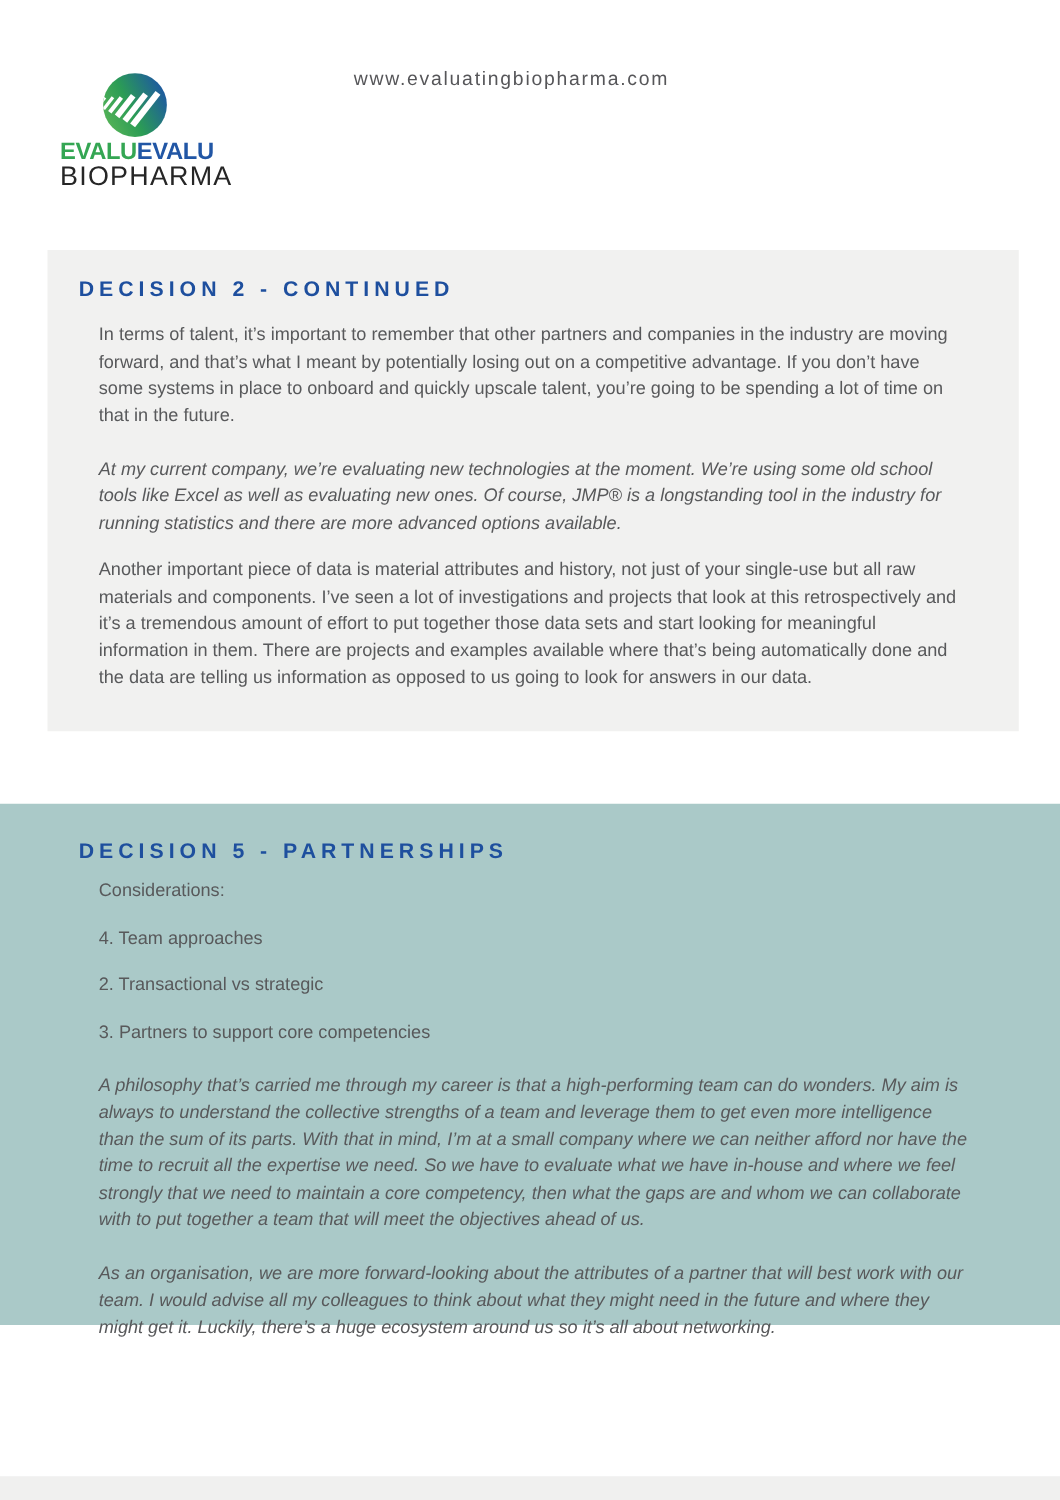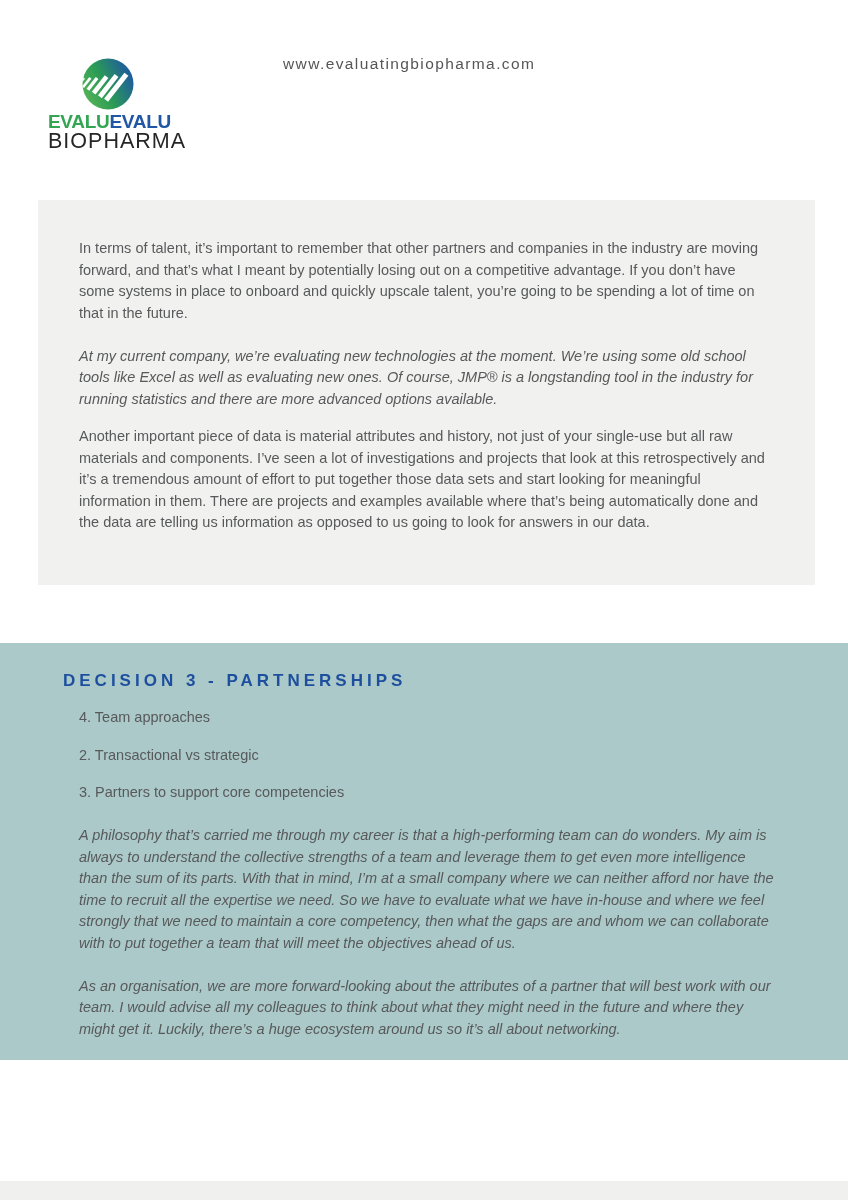--- a/index.html
+++ b/index.html
@@ -94,27 +94,29 @@
           <rect x="33" y="8" width="5.0" height="33"></rect>
         </g>
       </svg>
       <div class="logo-line1"><span class="lg-green">EVALU</span><span class="lg-blue">EVALU</span></div>
       <div class="logo-line2">BIOPHARMA</div>
     </div>
     <div class="site-url">www.evaluatingbiopharma.com</div>
   </header>
 
   <section class="box gray">
+    <h2>DECISION 2 - CONTINUED</h2>
     <p class="para">In terms of talent, it’s important to remember that other partners and companies in the industry are moving forward, and that’s what I meant by potentially losing out on a competitive advantage. If you don’t have some systems in place to onboard and quickly upscale talent, you’re going to be spending a lot of time on that in the future.</p>
     <p class="para mt">At my current company, we’re evaluating new technologies at the moment. We’re using some old school tools like Excel as well as evaluating new ones. Of course, JMP® is a longstanding tool in the industry for running statistics and there are more advanced options available.</p>
     <p class="para">Another important piece of data is material attributes and history, not just of your single-use but all raw materials and components. I’ve seen a lot of investigations and projects that look at this retrospectively and it’s a tremendous amount of effort to put together those data sets and start looking for meaningful information in them. There are projects and examples available where that’s being automatically done and the data are telling us information as opposed to us going to look for answers in our data.</p>
   </section>
 
   <section class="box teal">
-    <h2>DECISION 3 - PARTNERSHIPS</h2>
+    <h2>DECISION 5 - PARTNERSHIPS</h2>
+    <div class="para mt-sm">Considerations:</div>
     <div class="para">4. Team approaches</div>
     <div class="para">2. Transactional vs strategic</div>
     <div class="para">3. Partners to support core competencies</div>
     <p class="para mt">A philosophy that’s carried me through my career is that a high-performing team can do wonders. My aim is always to understand the collective strengths of a team and leverage them to get even more intelligence than the sum of its parts. With that in mind, I’m at a small company where we can neither afford nor have the time to recruit all the expertise we need. So we have to evaluate what we have in-house and where we feel strongly that we need to maintain a core competency, then what the gaps are and whom we can collaborate with to put together a team that will meet the objectives ahead of us.</p>
     <p class="para mt">As an organisation, we are more forward-looking about the attributes of a partner that will best work with our team. I would advise all my colleagues to think about what they might need in the future and where they might get it. Luckily, there’s a huge ecosystem around us so it’s all about networking.</p>
   </section>
 
   <div class="footer-strip"></div>
 
 </div>

